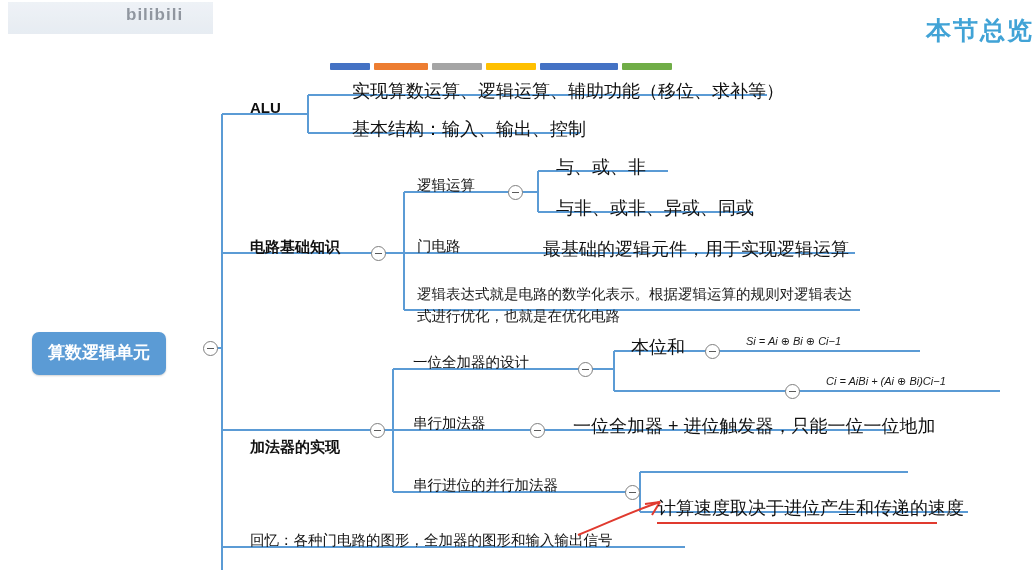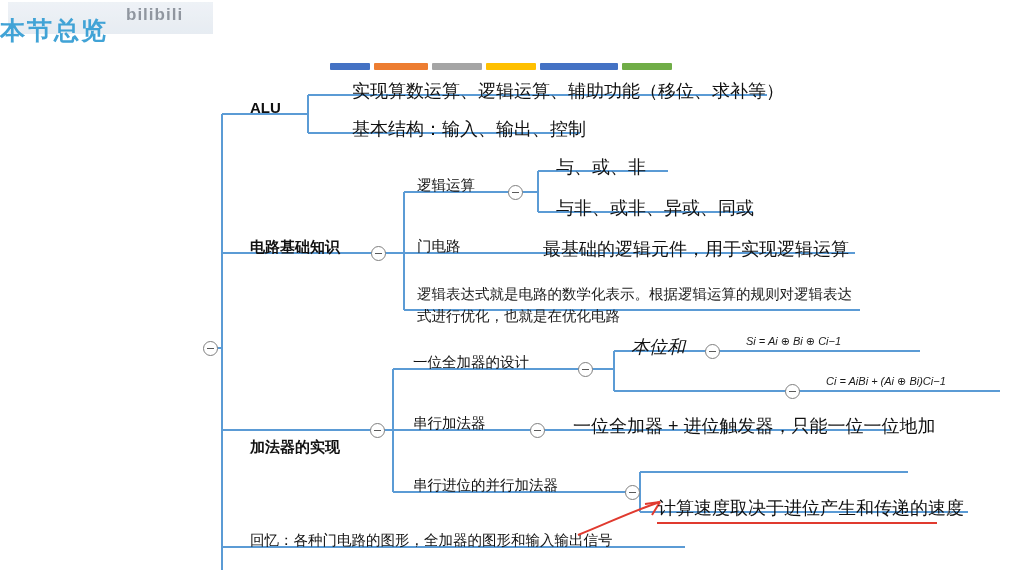--- a/index.html
+++ b/index.html
@@ -9,21 +9,21 @@
     font-family:"Liberation Sans","DejaVu Sans",sans-serif;
     overflow:hidden;
     position:relative;
   }
   #stage{position:absolute;left:0;top:0;width:1034px;height:572px;}
   svg.links{position:absolute;left:0;top:0;width:1034px;height:572px;pointer-events:none;}
 
   .title{
     position:absolute;
     left:0;right:0;top:14px;
-    text-align:left;
+    text-align:right;
     color:#41a3d6;
     font-size:25px;
     font-weight:bold;
     letter-spacing:2px;
   }
   .watermark{
     position:absolute;left:8px;top:2px;width:205px;height:32px;
     background:linear-gradient(180deg,#e9eef4 0%,#dfe6ee 100%);
     opacity:.75;
   }
@@ -176,20 +176,21 @@
 
       <line x1="248" y1="547" x2="685" y2="547"></line>
     </g>
 
     <g stroke="#e03a2f" stroke-width="2" fill="none">
       <path d="M578,535 C606,524 630,512 660,502"></path>
       <path d="M660,502 L645,504 M660,502 L652,515"></path>
     </g>
   </svg>
 
+  <div class="node root" style="left:32px;top:332px;">算数逻辑单元</div>
   <div class="collapse" style="left:203px;top:341px;"></div>
 
   <div class="node t2" style="left:250px;top:97px;">ALU</div>
   <div class="node leaf" style="left:352px;top:78px;">实现算数运算、逻辑运算、辅助功能（移位、求补等）</div>
   <div class="node leaf" style="left:352px;top:116px;">基本结构：输入、输出、控制</div>
 
   <div class="node t2" style="left:250px;top:236px;">电路基础知识</div>
   <div class="collapse" style="left:371px;top:246px;"></div>
 
   <div class="node t3" style="left:417px;top:175px;">逻辑运算</div>
@@ -201,21 +202,21 @@
   <div class="node leaf" style="left:543px;top:236px;">最基础的逻辑元件，用于实现逻辑运算</div>
 
   <div class="node multiline" style="left:417px;top:283px;width:440px;">逻辑表达式就是电路的数学化表示。根据逻辑运算的规则对逻辑表达式进行优化，也就是在优化电路</div>
 
   <div class="node t2" style="left:250px;top:436px;text-align:right;">加法器的实现</div>
   <div class="collapse" style="left:370px;top:423px;"></div>
 
   <div class="node t3" style="left:413px;top:352px;">一位全加器的设计</div>
   <div class="collapse" style="left:578px;top:362px;"></div>
 
-  <div class="node leaf" style="left:631px;top:334px;font-style:italic;">本位和</div>
+  <div class="node leaf" style="left:631px;top:334px;">本位和</div>
   <div class="collapse" style="left:705px;top:344px;"></div>
   <div class="node formula" style="left:746px;top:334px;">Si = Ai ⊕ Bi ⊕ Ci−1</div>
 
   <div class="collapse" style="left:785px;top:384px;"></div>
   <div class="node formula" style="left:826px;top:374px;">Ci = AiBi + (Ai ⊕ Bi)Ci−1</div>
 
   <div class="node t3" style="left:413px;top:413px;">串行加法器</div>
   <div class="collapse" style="left:530px;top:423px;"></div>
   <div class="node leaf" style="left:573px;top:413px;">一位全加器 + 进位触发器，只能一位一位地加</div>
 

